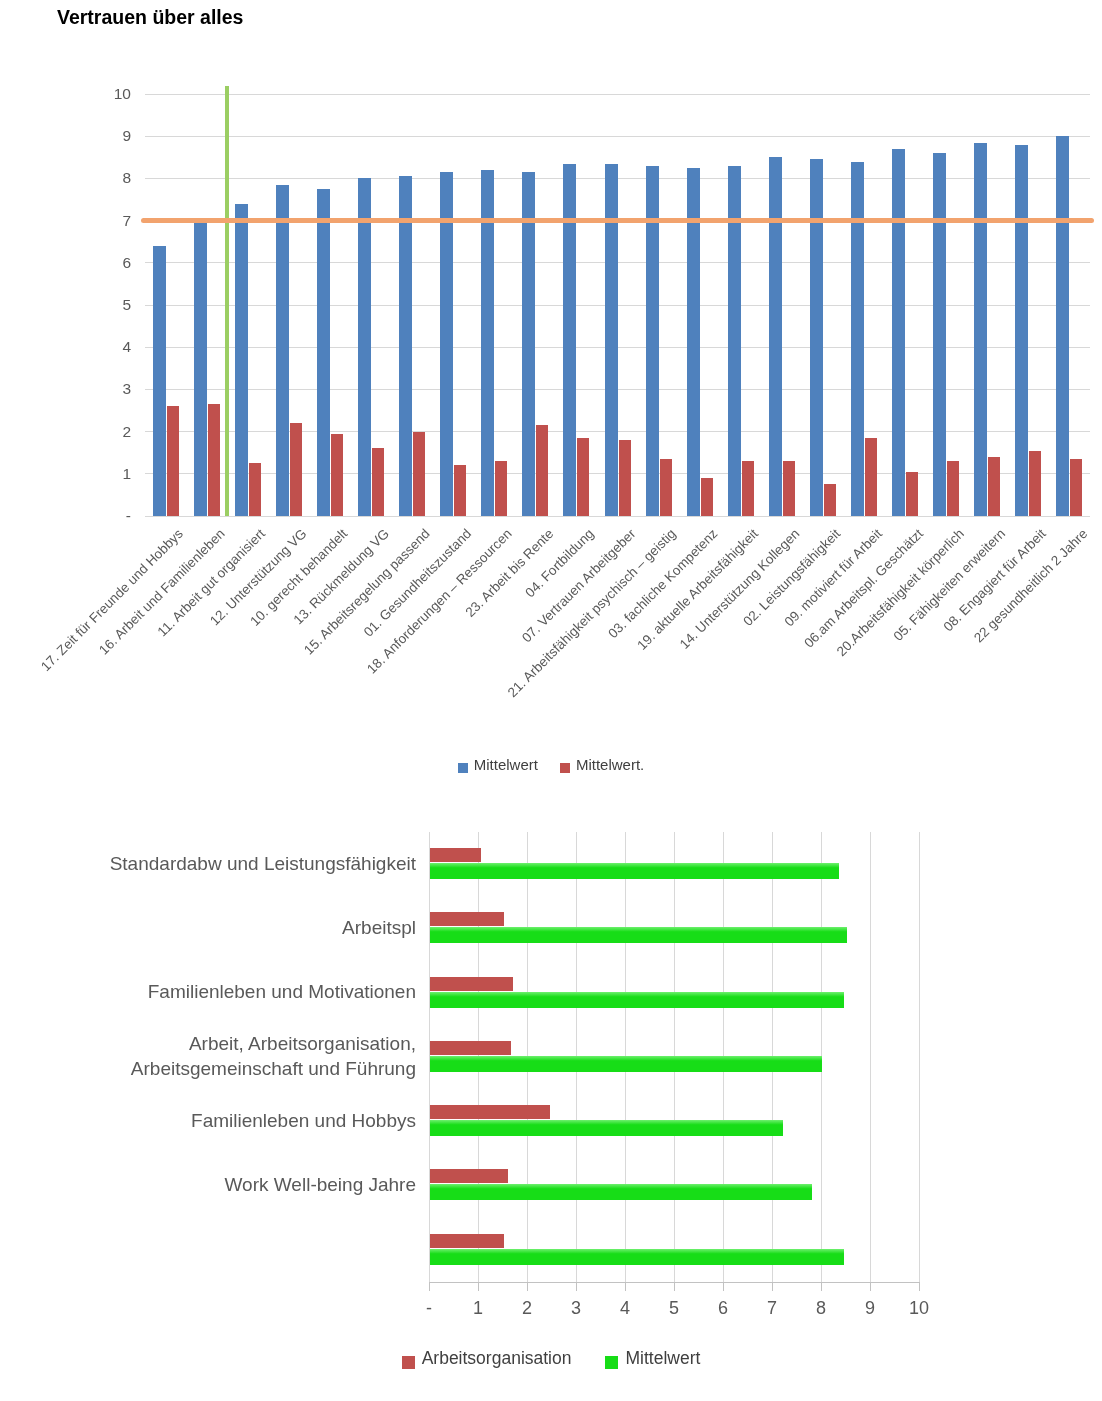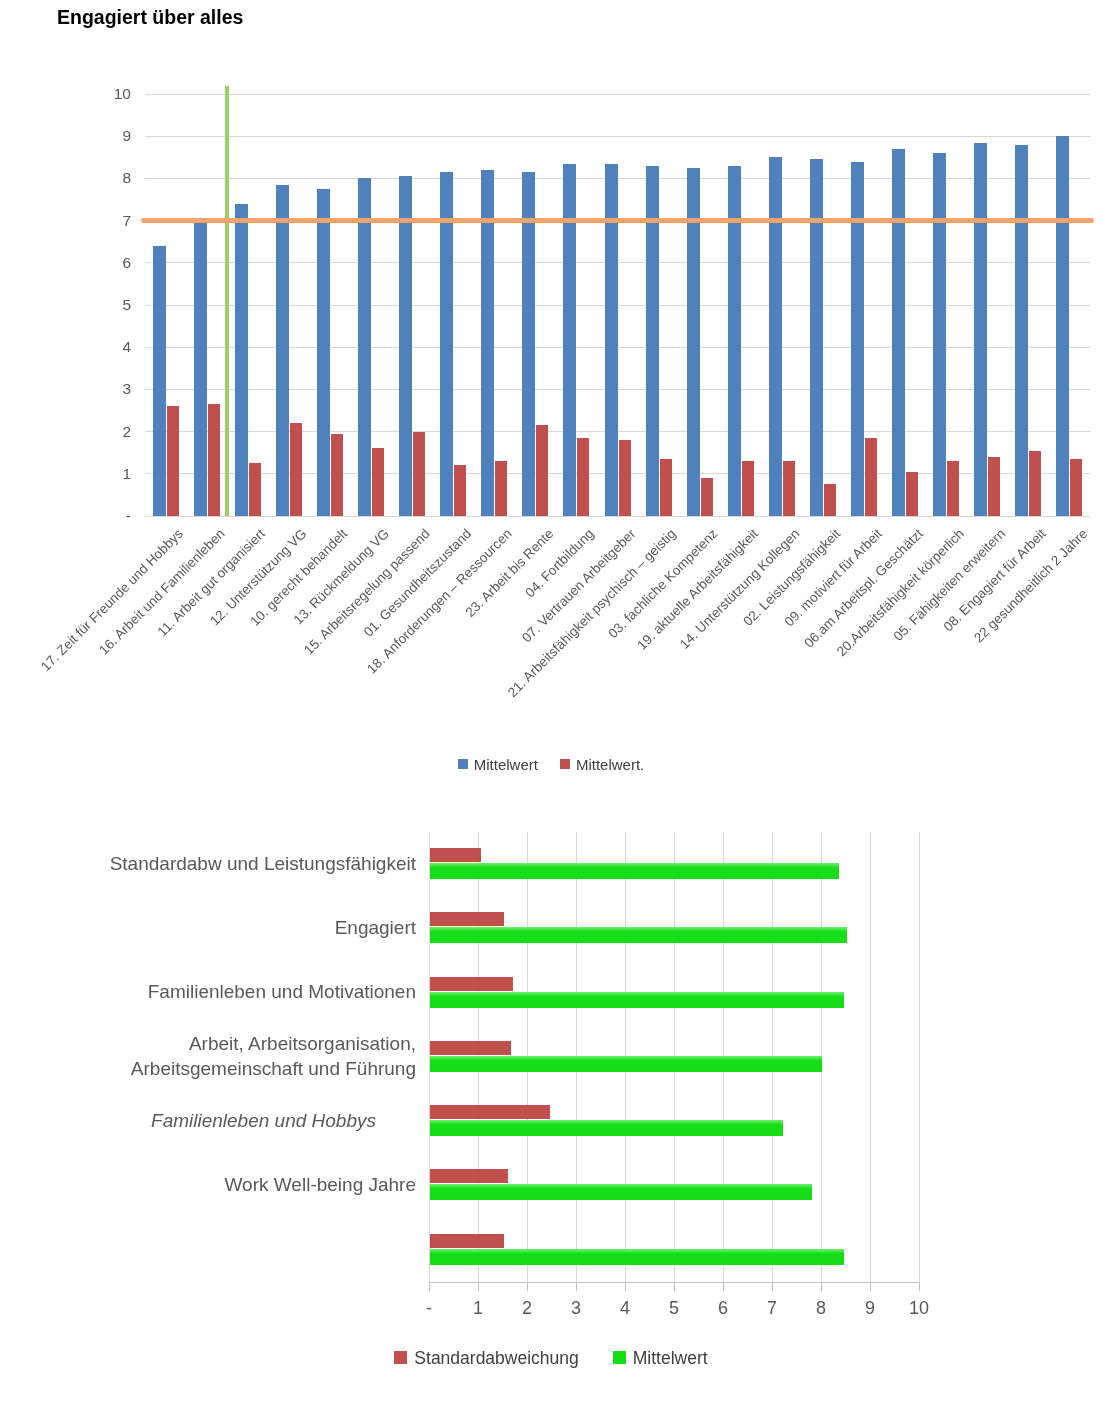--- a/index.html
+++ b/index.html
@@ -16,30 +16,30 @@
         height:20px;line-height:20px;}
   .xlab{position:absolute;white-space:nowrap;font-size:13.5px;color:#595959;
         transform:rotate(-45deg);transform-origin:100% 0;}
   .xlab2{position:absolute;width:44px;text-align:center;font-size:18px;color:#595959;}
   .cat2{position:absolute;display:flex;align-items:center;justify-content:flex-end;
         text-align:right;font-size:19px;color:#595959;line-height:1.3;}
   .legend{position:absolute;left:0;width:1102px;display:flex;justify-content:center;
           align-items:center;color:#3f3f3f;}
   #legend1{top:756px;gap:22px;font-size:15px;}
   #legend2{top:1348px;gap:34px;font-size:17.5px;}
-  .li{display:flex;align-items:center;}
+  .li{display:flex;align-items:flex-end;}
   .sw{display:inline-block;width:10px;height:10px;margin-right:6px;margin-top:-2px;}
   .sw2{display:inline-block;width:13px;height:13px;margin-right:7px;margin-top:-2px;}
   .refline{position:absolute;}
 </style>
 </head>
 <body>
 
 <div class="page">
-  <div class="title">Engagiert über alles</div>
+  <div class="title">Vertrauen über alles</div>
 
   <div class="layer" id="chart1">
       <div class="hgrid" style="left: 145px; top: 515.5px; width: 945px;"></div>
       <div class="ylab" style="left: 87px; top: 506px;">-</div>
       <div class="hgrid" style="left: 145px; top: 473.3px; width: 945px;"></div>
       <div class="ylab" style="left: 87px; top: 463.8px;">1</div>
       <div class="hgrid" style="left: 145px; top: 431.1px; width: 945px;"></div>
       <div class="ylab" style="left: 87px; top: 421.6px;">2</div>
       <div class="hgrid" style="left: 145px; top: 388.9px; width: 945px;"></div>
       <div class="ylab" style="left: 87px; top: 379.4px;">3</div>
@@ -174,40 +174,40 @@
       <div class="xlab2" style="left: 848px; top: 1298px;">9</div>
       <div class="vgrid" style="left: 918.5px; top: 832px; height: 450px;"></div>
       <div class="tick" style="left: 918.5px; top: 1282px; height: 9px;"></div>
       <div class="xlab2" style="left: 897px; top: 1298px;">10</div>
       <div class="axisline" style="left: 429px; top: 1282px; width: 490px;"></div>
       <div class="bar" style="left: 430px; top: 848px; width: 51.45px; height: 14px; background: rgb(192, 80, 77);"></div>
       <div class="bar" style="left: 430px; top: 863px; width: 409.15px; height: 16px; background: linear-gradient(rgb(110, 240, 110) 0%, rgb(23, 221, 23) 30%, rgb(23, 221, 23) 100%);"></div>
       <div class="cat2" style="right: 686px; top: 832px; width: 370px; height: 64.2857px;">Standardabw und Leistungsfähigkeit</div>
       <div class="bar" style="left: 430px; top: 912.286px; width: 73.5px; height: 14px; background: rgb(192, 80, 77);"></div>
       <div class="bar" style="left: 430px; top: 927.286px; width: 416.5px; height: 16px; background: linear-gradient(rgb(110, 240, 110) 0%, rgb(23, 221, 23) 30%, rgb(23, 221, 23) 100%);"></div>
-      <div class="cat2" style="right: 686px; top: 896.286px; width: 370px; height: 64.2857px;">Engagiert</div>
+      <div class="cat2" style="right: 686px; top: 896.286px; width: 370px; height: 64.2857px;">Arbeitspl</div>
       <div class="bar" style="left: 430px; top: 976.571px; width: 83.3px; height: 14px; background: rgb(192, 80, 77);"></div>
       <div class="bar" style="left: 430px; top: 991.571px; width: 414.05px; height: 16px; background: linear-gradient(rgb(110, 240, 110) 0%, rgb(23, 221, 23) 30%, rgb(23, 221, 23) 100%);"></div>
       <div class="cat2" style="right: 686px; top: 960.571px; width: 370px; height: 64.2857px;">Familienleben und Motivationen</div>
       <div class="bar" style="left: 430px; top: 1040.86px; width: 80.85px; height: 14px; background: rgb(192, 80, 77);"></div>
       <div class="bar" style="left: 430px; top: 1055.86px; width: 392px; height: 16px; background: linear-gradient(rgb(110, 240, 110) 0%, rgb(23, 221, 23) 30%, rgb(23, 221, 23) 100%);"></div>
       <div class="cat2" style="right: 686px; top: 1024.86px; width: 370px; height: 64.2857px;">Arbeit, Arbeitsorganisation, Arbeitsgemeinschaft und Führung</div>
       <div class="bar" style="left: 430px; top: 1105.14px; width: 120.05px; height: 14px; background: rgb(192, 80, 77);"></div>
       <div class="bar" style="left: 430px; top: 1120.14px; width: 352.8px; height: 16px; background: linear-gradient(rgb(110, 240, 110) 0%, rgb(23, 221, 23) 30%, rgb(23, 221, 23) 100%);"></div>
-      <div class="cat2" style="right: 726px; top: 1089.14px; width: 370px; height: 64.2857px; font-style: italic;">Familienleben und Hobbys</div>
+      <div class="cat2" style="right: 686px; top: 1089.14px; width: 370px; height: 64.2857px;">Familienleben und Hobbys</div>
       <div class="bar" style="left: 430px; top: 1169.43px; width: 78.4px; height: 14px; background: rgb(192, 80, 77);"></div>
       <div class="bar" style="left: 430px; top: 1184.43px; width: 382.2px; height: 16px; background: linear-gradient(rgb(110, 240, 110) 0%, rgb(23, 221, 23) 30%, rgb(23, 221, 23) 100%);"></div>
       <div class="cat2" style="right: 686px; top: 1153.43px; width: 370px; height: 64.2857px;">Work Well-being Jahre</div>
       <div class="bar" style="left: 430px; top: 1233.71px; width: 73.5px; height: 14px; background: rgb(192, 80, 77);"></div>
       <div class="bar" style="left: 430px; top: 1248.71px; width: 414.05px; height: 16px; background: linear-gradient(rgb(110, 240, 110) 0%, rgb(23, 221, 23) 30%, rgb(23, 221, 23) 100%);"></div>
     </div>
 
   <div class="legend" id="legend2">
     <span class="li">
       <span class="sw2" id="sw2a" style="background: rgb(192, 80, 77);"></span>
-      <span>Standardabweichung</span>
+      <span>Arbeitsorganisation</span>
     </span>
     <span class="li">
       <span class="sw2" id="sw2b" style="background: rgb(23, 221, 23);"></span>
       <span>Mittelwert</span>
     </span>
   </div>
 </div>
 
 </body></html>

